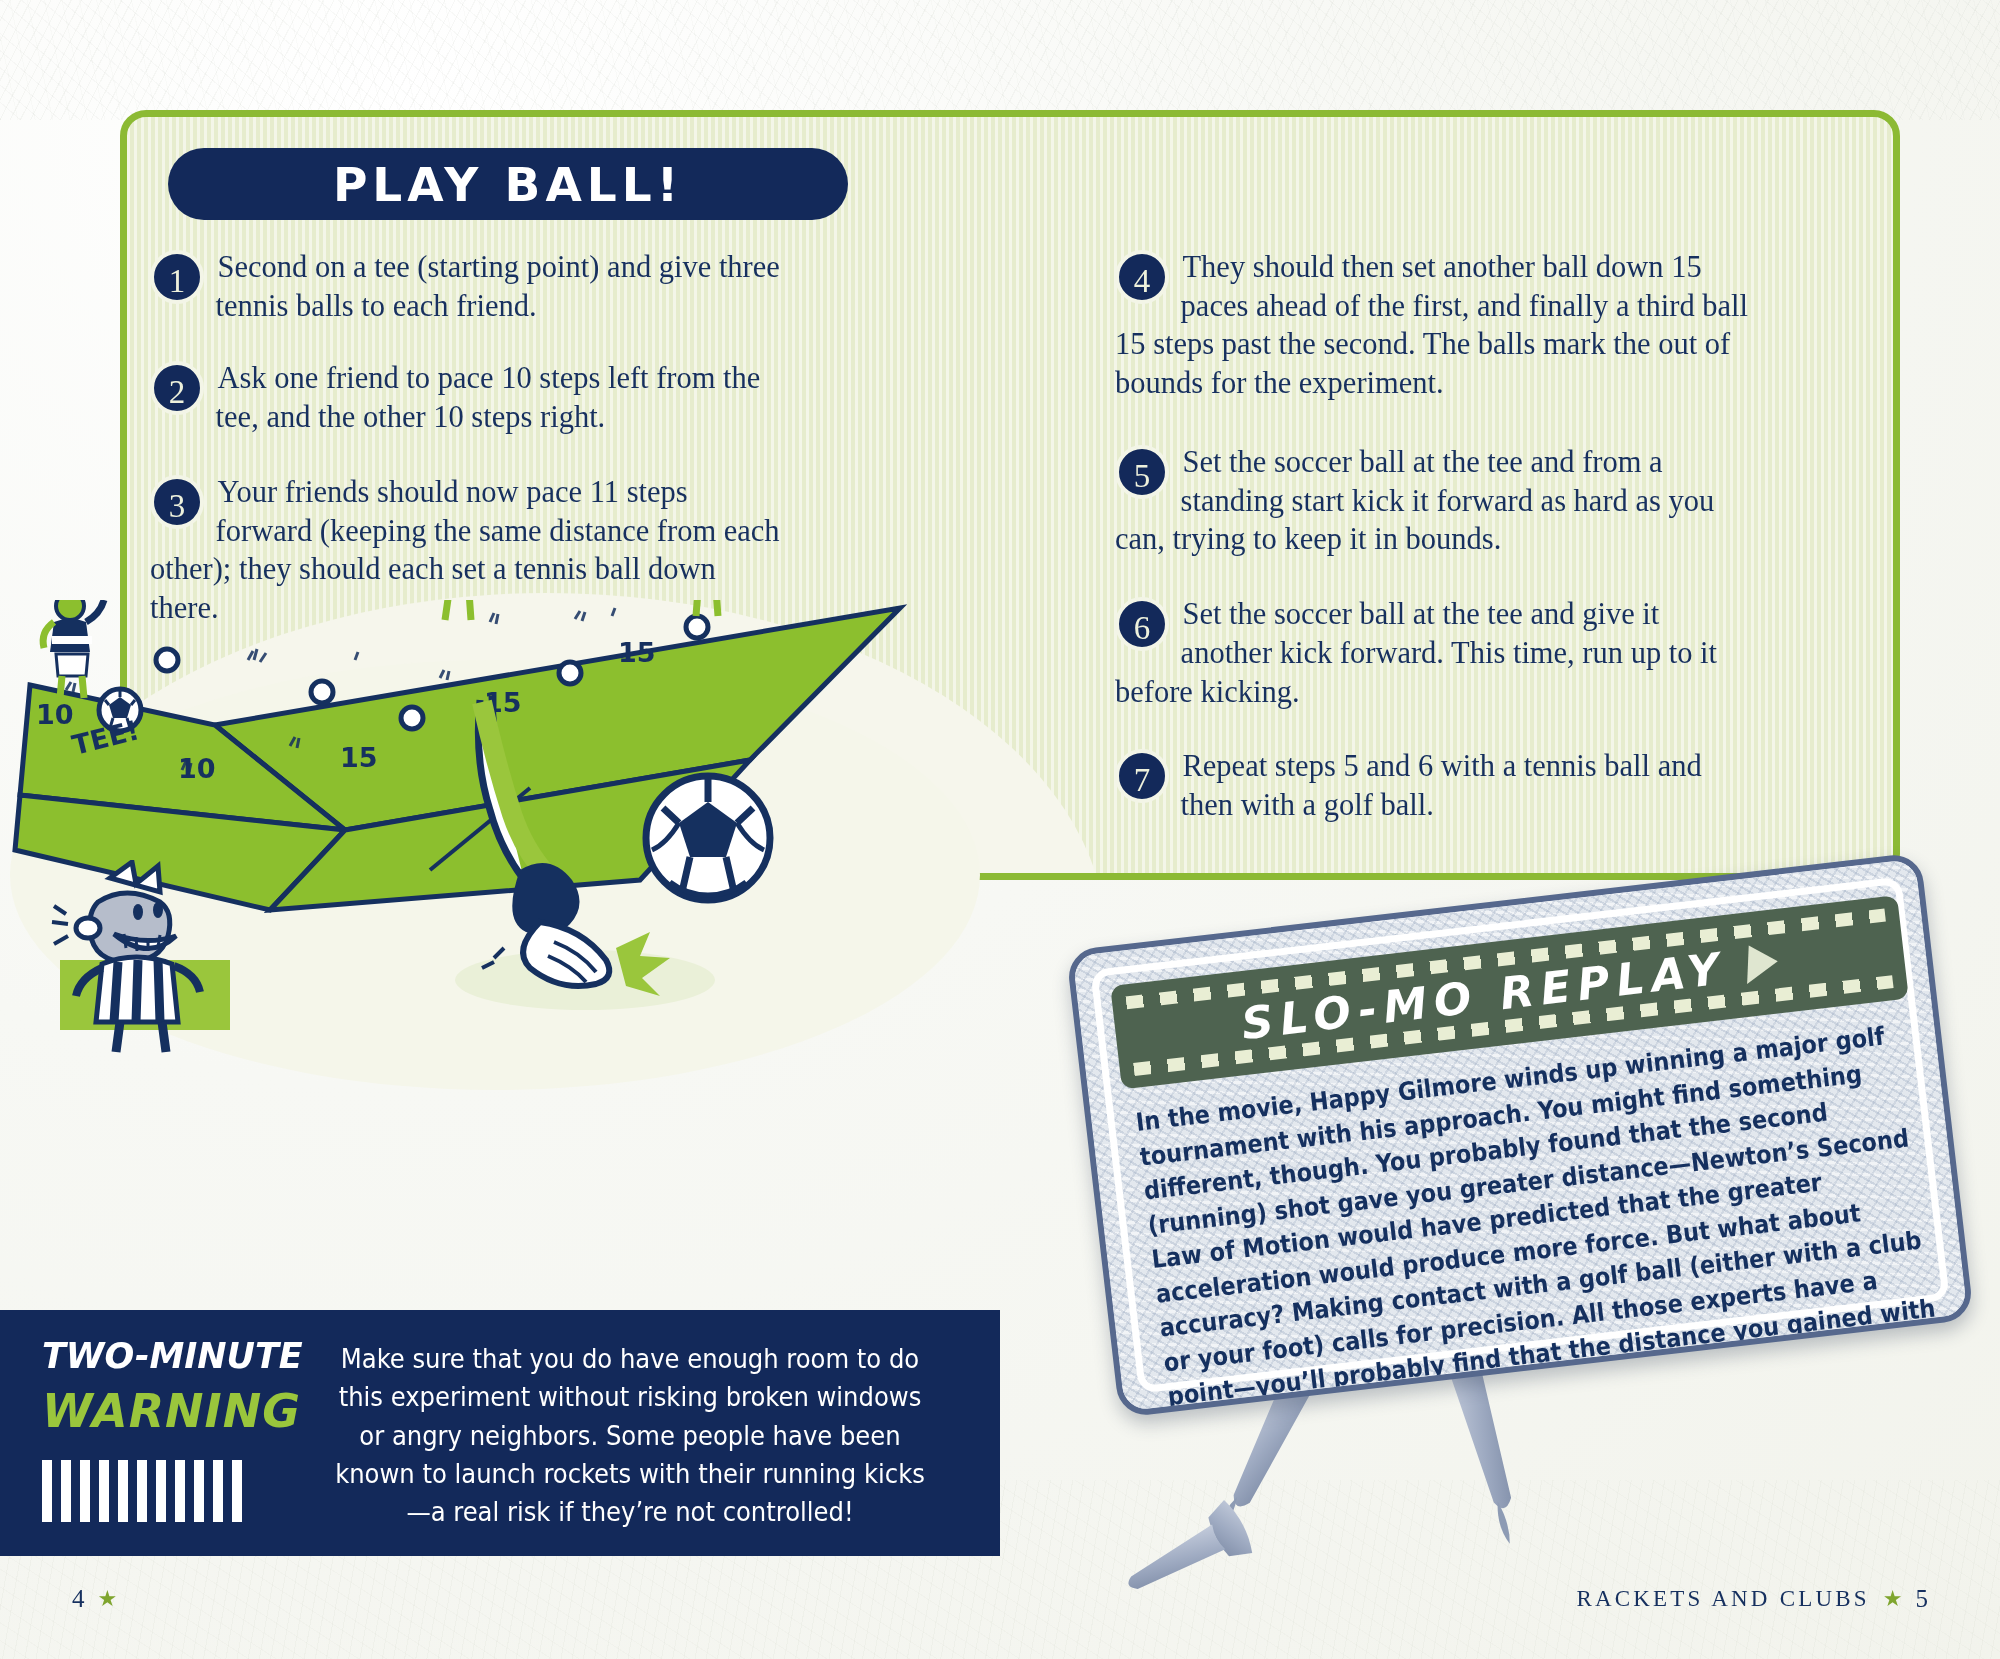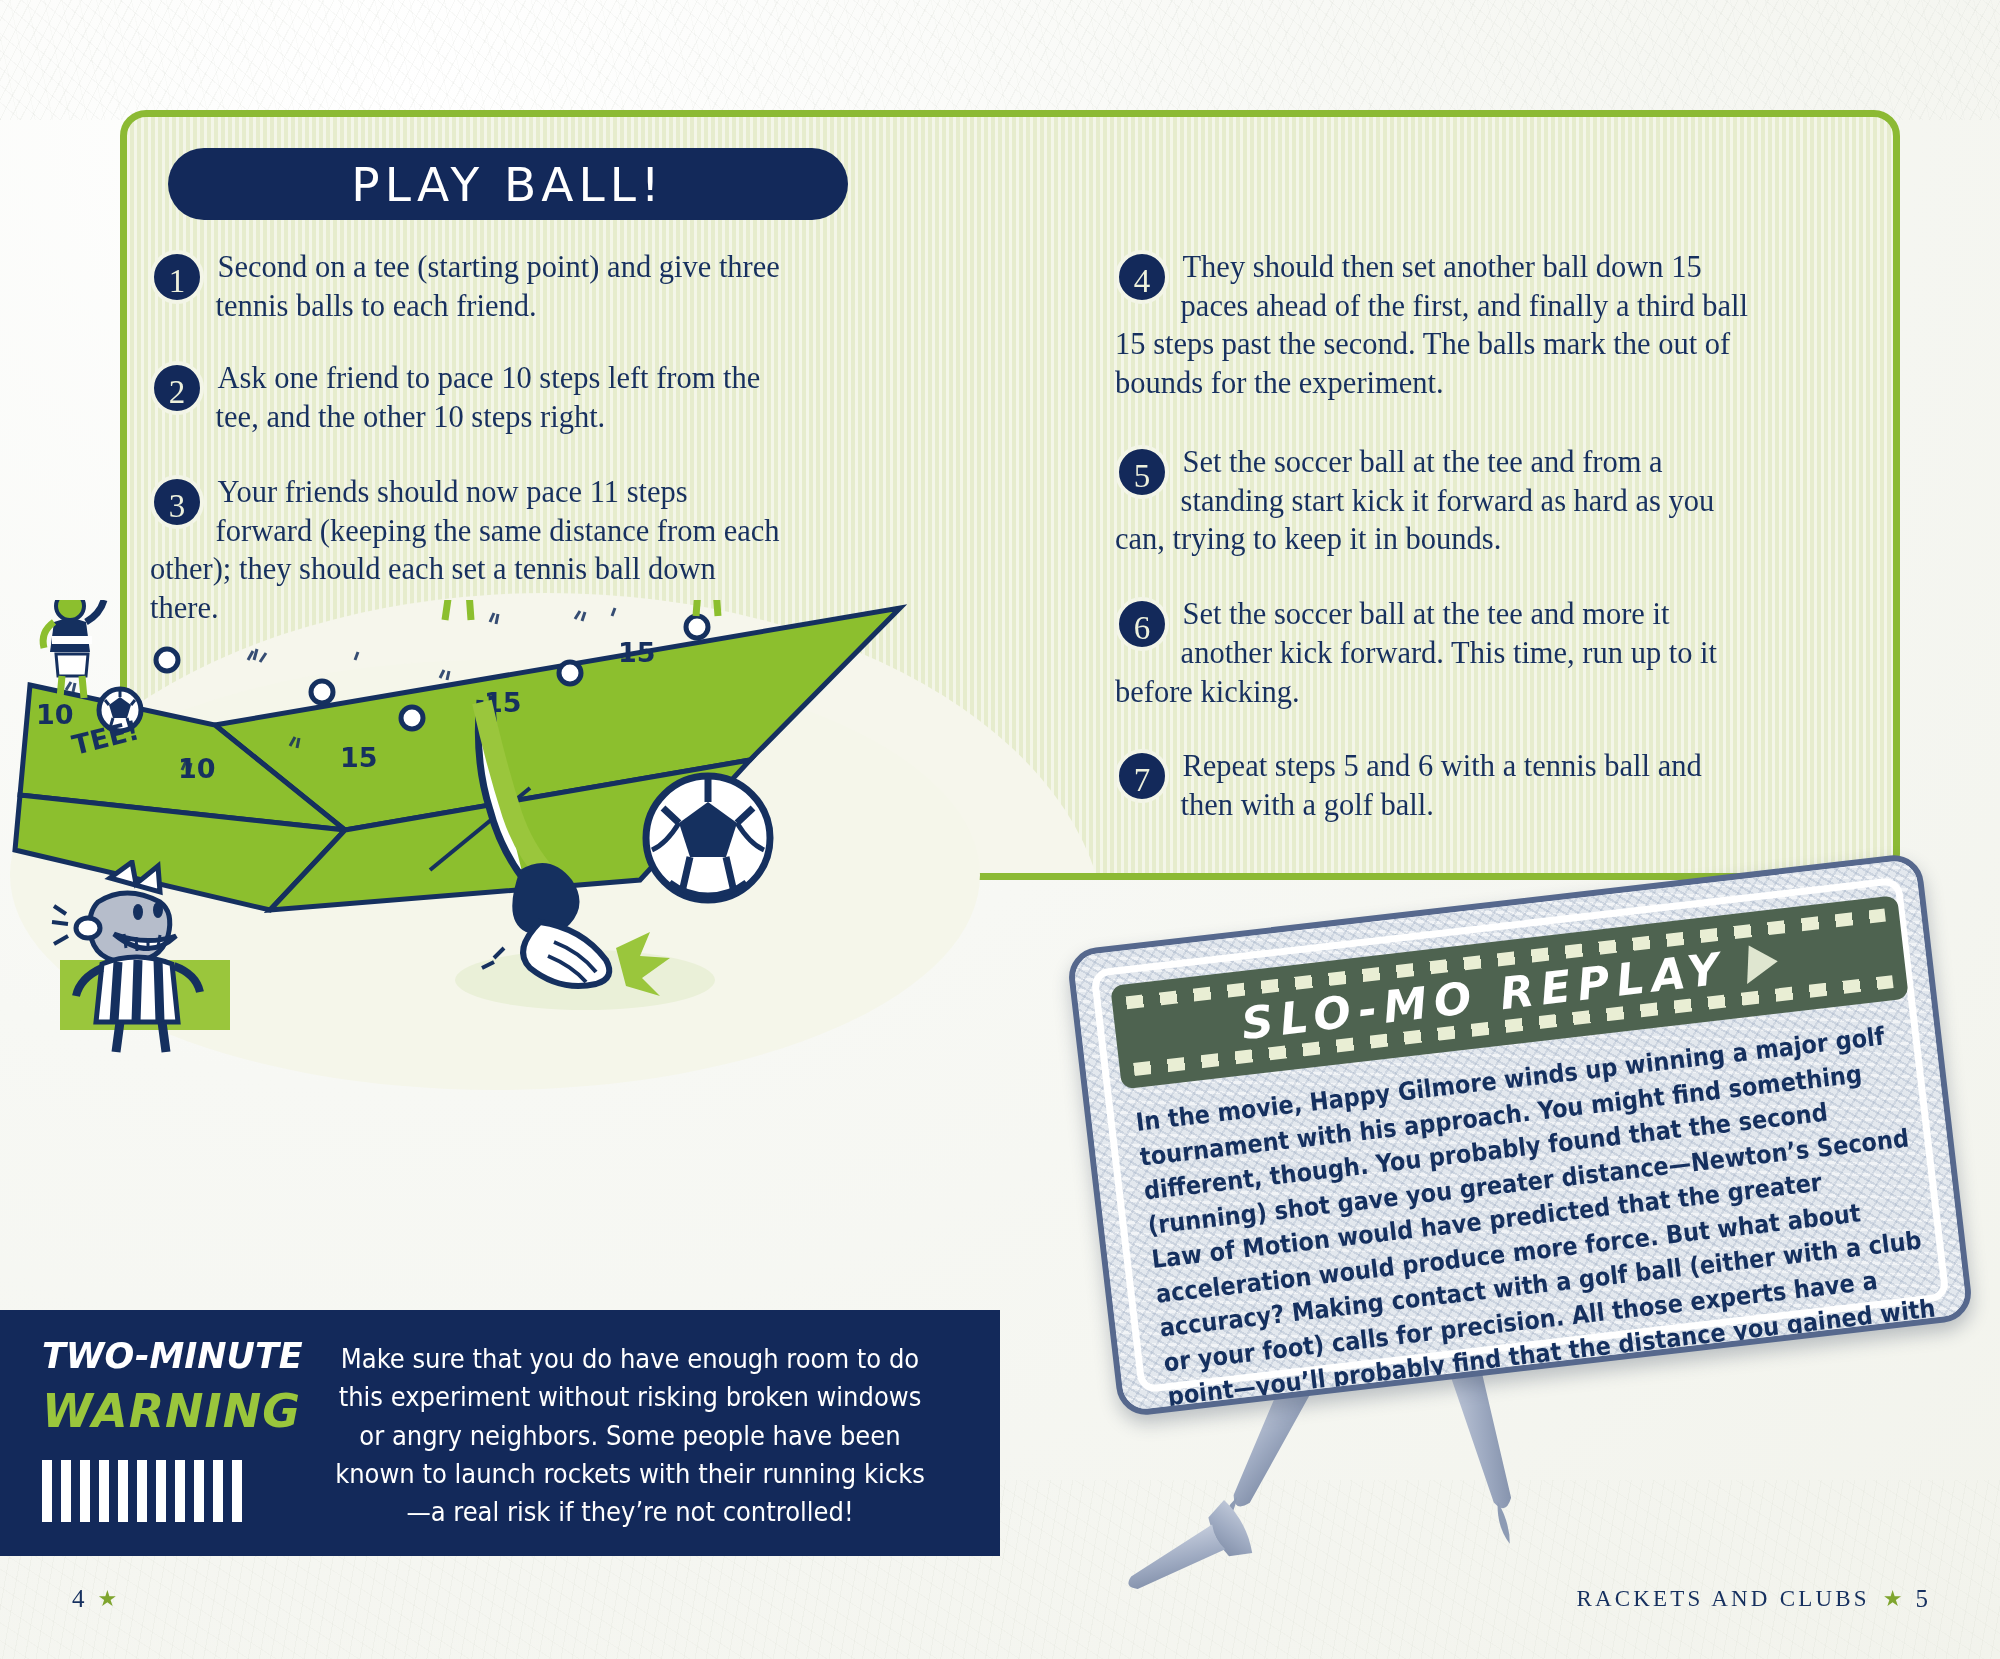--- a/index.html
+++ b/index.html
@@ -50,21 +50,21 @@
   }
 
   .title-pill{
     position:absolute;left:168px;top:148px;
     width:680px;height:72px;
     background:#13295a;border-radius:36px;
     display:flex;align-items:center;justify-content:center;
   }
   .title-pill span{
     font-family:"DejaVu Sans", sans-serif;
-    font-weight:normal;
+    font-weight:bold;
     color:#ffffff;
     font-size:47px;
     letter-spacing:5px;
     text-shadow:
       1px 0 0 rgba(19,41,90,.35),
       -1px 1px 0 rgba(19,41,90,.25);
   }
 
   .col{position:absolute;}
   .col-left{left:150px;top:248px;width:640px;}
@@ -245,21 +245,21 @@
     <div class="step">
       <div class="num">4</div>
       <div class="step-body">They should then set another ball down 15 paces ahead of the first, and finally a third ball 15 steps past the second. The balls mark the out of bounds for the experiment.</div>
     </div>
     <div class="step" style="margin-top:40px;">
       <div class="num">5</div>
       <div class="step-body">Set the soccer ball at the tee and from a standing start kick it forward as hard as you can, trying to keep it in bounds.</div>
     </div>
     <div class="step" style="margin-top:36px;">
       <div class="num">6</div>
-      <div class="step-body">Set the soccer ball at the tee and more it another kick forward. This time, run up to it before kicking.</div>
+      <div class="step-body">Set the soccer ball at the tee and give it another kick forward. This time, run up to it before kicking.</div>
     </div>
     <div class="step" style="margin-top:36px;">
       <div class="num">7</div>
       <div class="step-body">Repeat steps 5 and 6 with a tennis ball and then with a golf ball.</div>
     </div>
   </div>
 
   <div class="field-wrap">
     <div class="field-halo"></div>
     <svg class="field-svg" width="1010" height="420" viewBox="0 0 1010 420">

